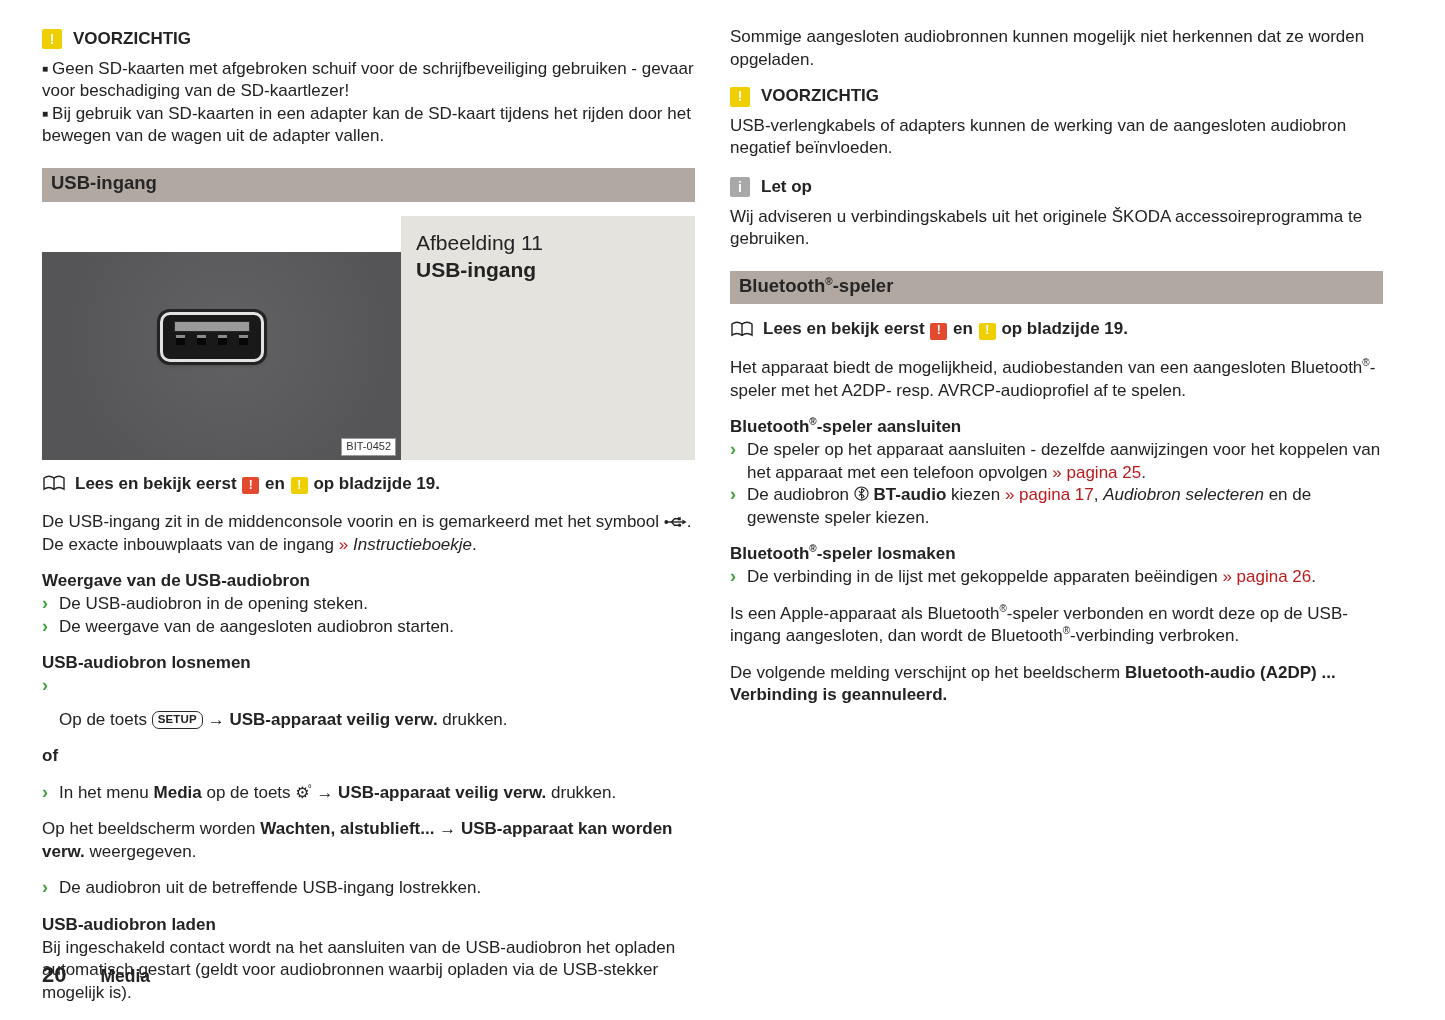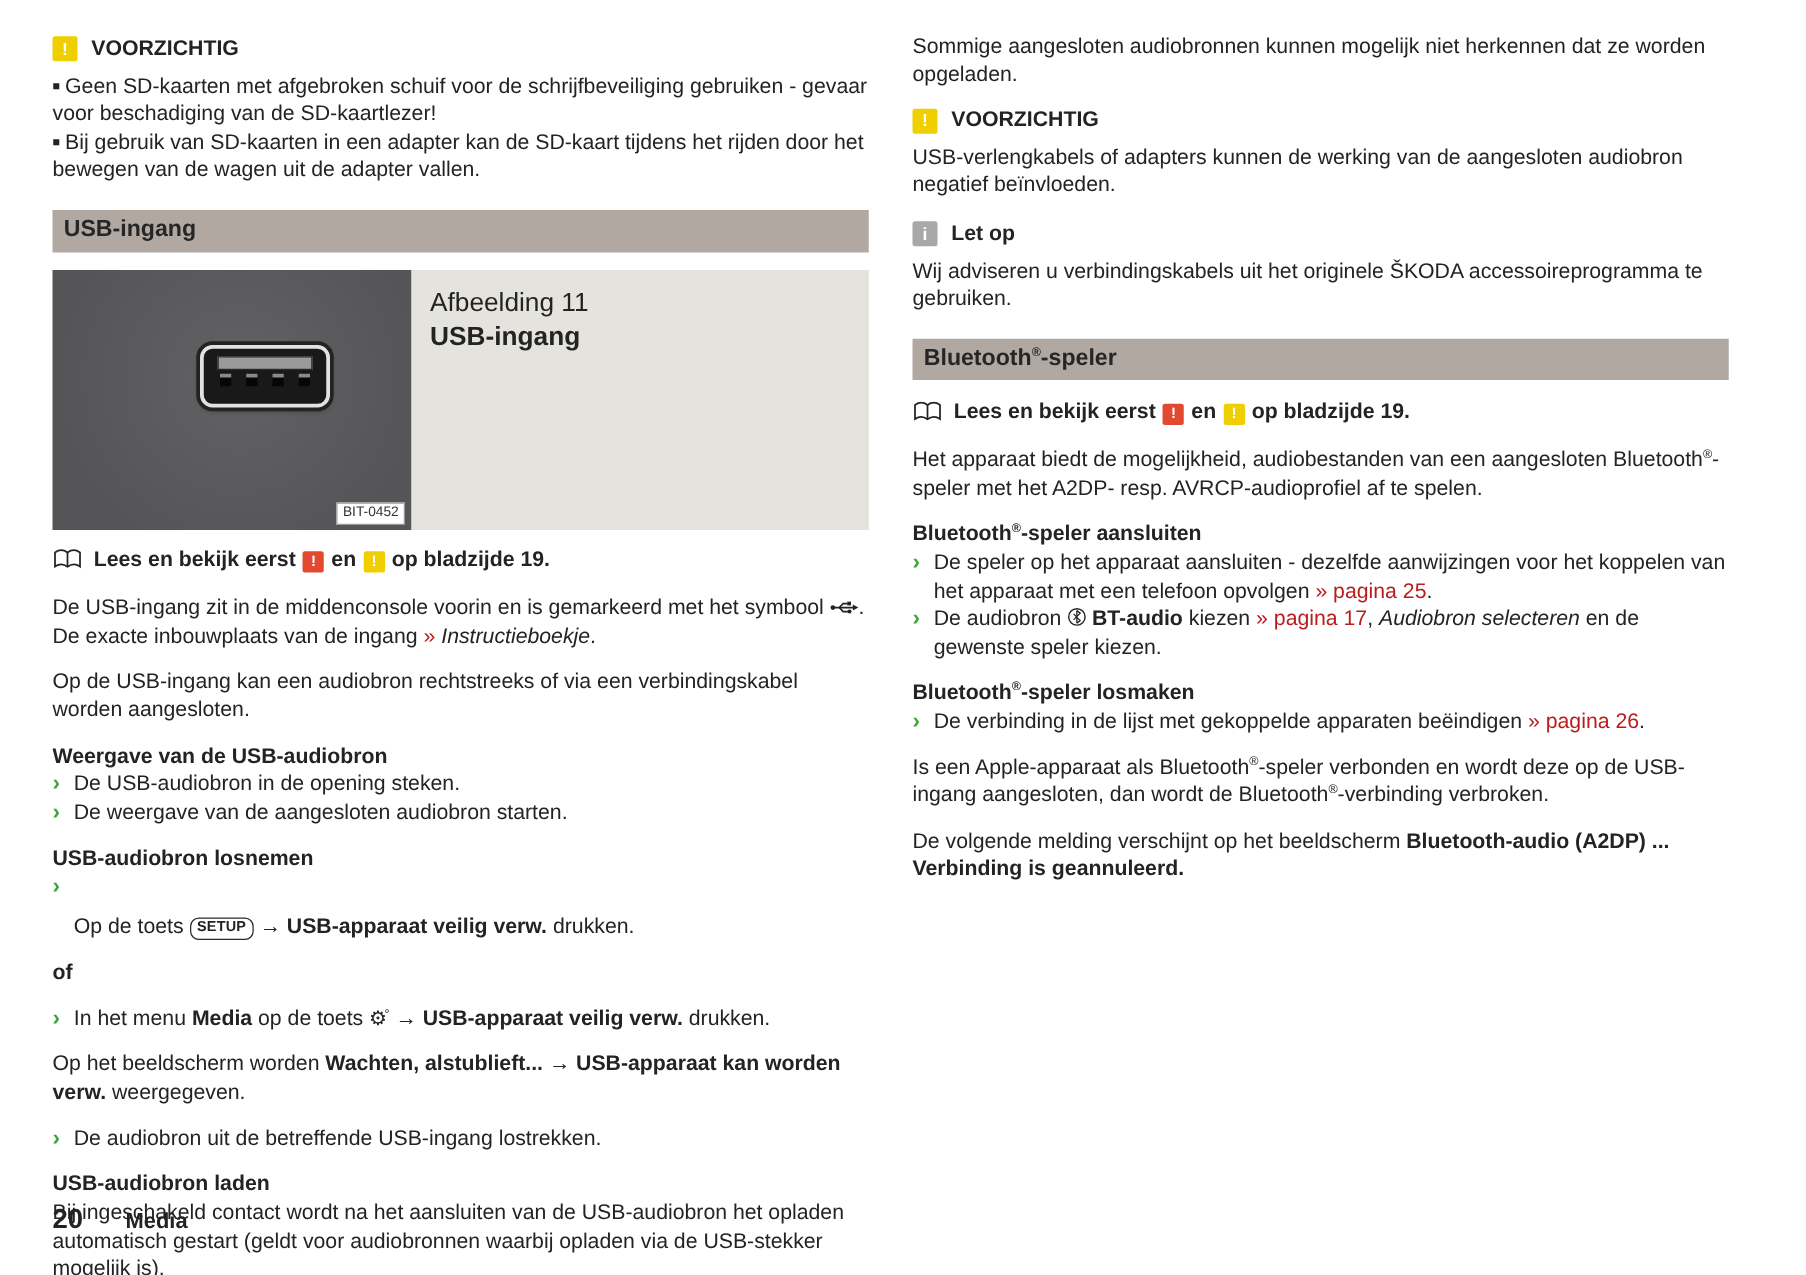--- a/index.html
+++ b/index.html
@@ -26,22 +26,22 @@
   .cb { margin:0; }
   .sq { font-size:10px; vertical-align:2px; margin-right:4px; }
 
   
   .section-bar { background:#b1a8a2; color:#262626; font-size:18.5px; font-weight:bold;
                  padding:3px 10px 6px 9px; margin:20px 0 14px 0; }
   .section-bar:first-child { margin-top:0; }
 
   
   .figure { display:flex; margin:0 0 13px 0; }
-  .photo { width:287px; height:208px; flex:none; position:relative;
-           background:radial-gradient(circle at 52% 42%, #626264, #555557 75%); }
+  .photo { width:359px; height:208px; flex:none; position:relative;
+           background:radial-gradient(circle at 52% 42%, #626264, #555557 75%);margin-top:36px; }
   .img-tag { position:absolute; right:5px; bottom:4px; background:#ffffff; color:#333333;
              font-size:11px; padding:1px 4px; border:1px solid #9a9a9a; line-height:1.2; }
   .usb-outer { position:absolute; left:118px; top:60px; width:104px; height:50px; background:#191919;
                border:3px solid #e2e2e2; border-radius:10px; box-shadow:0 0 0 3px #232323, 0 2px 5px rgba(0,0,0,.45); }
   .usb-slot { height:11px; background:#9a9a9a; margin:6px 11px 0; border:1px solid #2a2a2a; }
   .usb-pins { display:flex; justify-content:space-between; padding:3px 13px 0; }
   .pin { width:9px; height:10px; background:#060606; border-top:3px solid #8a8a8a; }
   .fig-caption { flex:1; background:#e4e3dd; padding:13px 10px 0 15px; font-size:21px; line-height:1.3; }
 
   
@@ -134,21 +134,20 @@
               <polyline points="7.5,6 10.5,9.2 14.5,9.2"></polyline>
             </g>
             <circle cx="2.3" cy="6" r="1.9" fill="#232323"></circle>
             <rect x="13.8" y="1.3" width="3" height="3" fill="#232323"></rect>
             <circle cx="15.6" cy="9.2" r="1.6" fill="#232323"></circle>
             <polygon points="18.3,3.6 22.6,6 18.3,8.4" fill="#232323"></polygon>
           </svg><span>. De exacte inbouwplaats van de ingang</span>
         <span class="green">»</span>
         <span class="it">Instructieboekje</span><span>.</span></p>
 
-      <p>Op de USB-ingang kan een audiobron rechtstreeks of via een verbindingskabel worden aangesloten.</p>
 
       <div class="block">
         <div class="h">Weergave van de USB-audiobron</div>
         <div class="step"><span class="chev">›</span><span>De USB-audiobron in de opening steken.</span></div>
         <div class="step"><span class="chev">›</span><span>De weergave van de aangesloten audiobron starten.</span></div>
       </div>
 
       <div class="block">
         <div class="h">USB-audiobron losnemen</div>
         <div class="step"><span class="chev">›</span><span>Op de toets</span>

